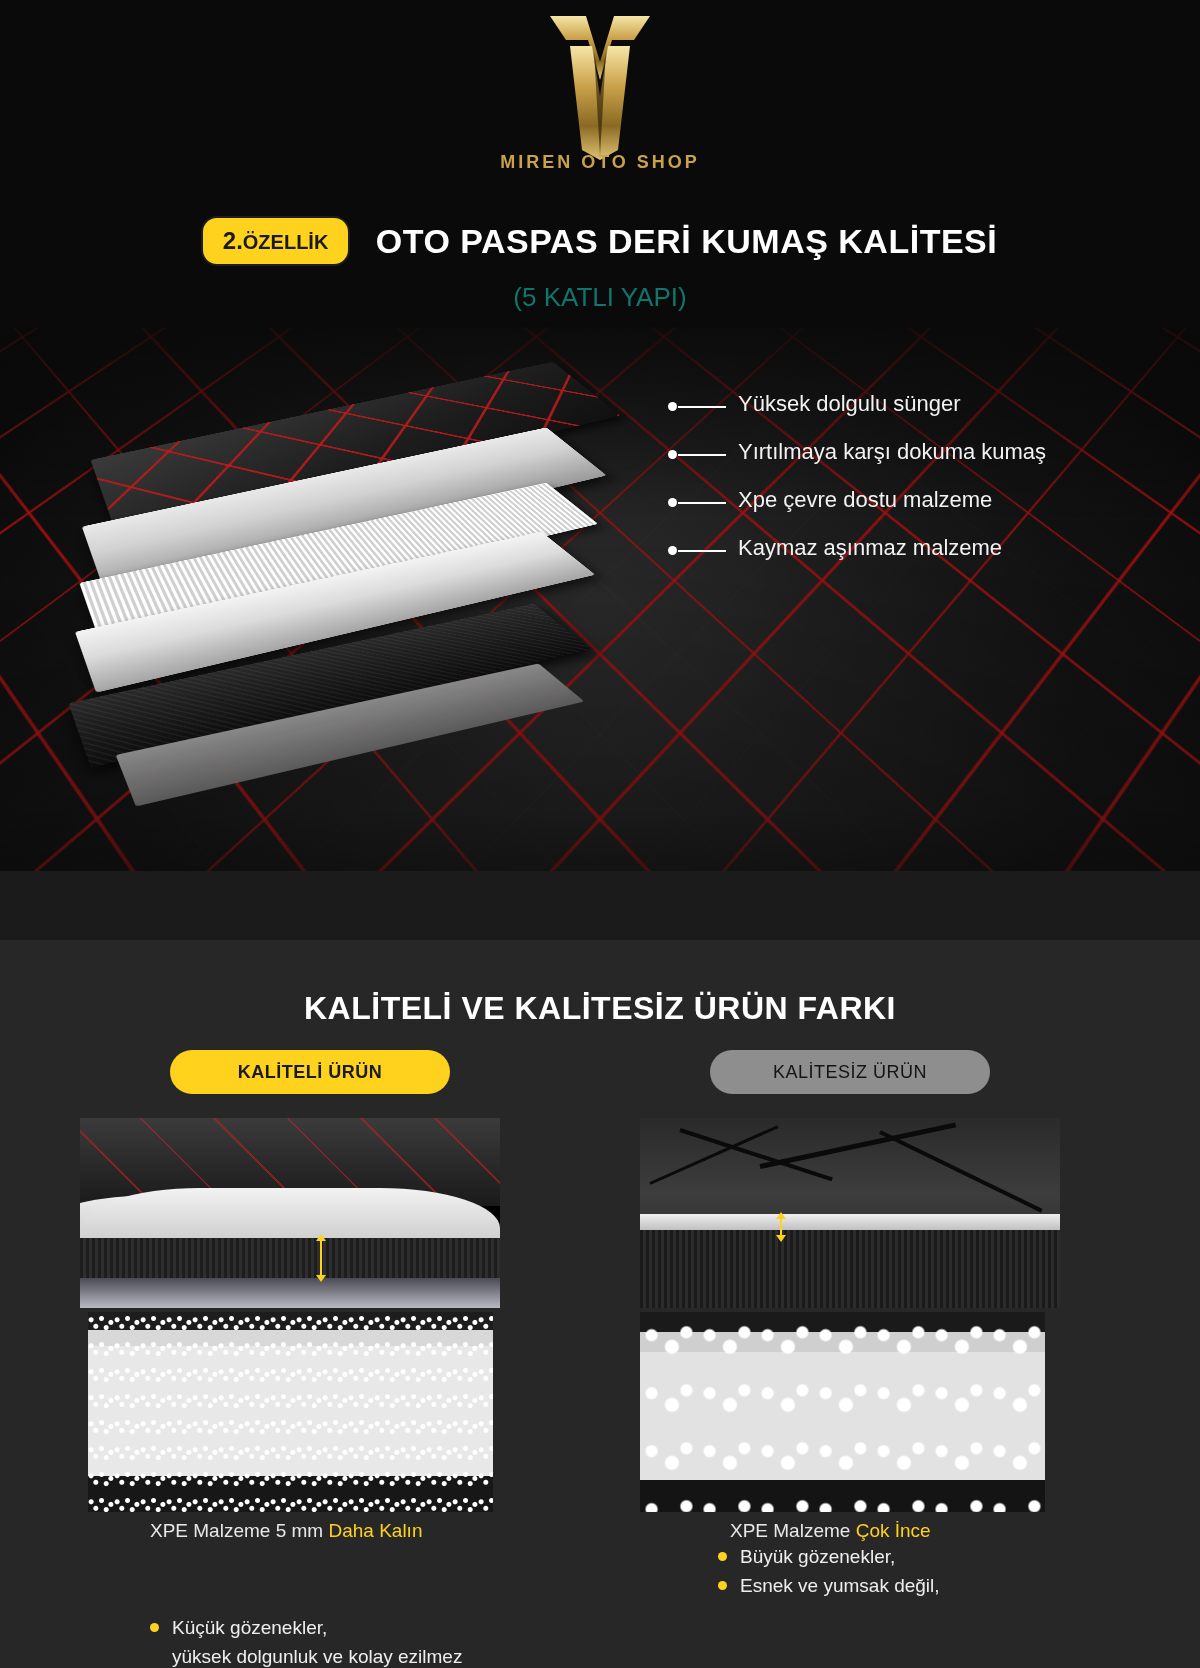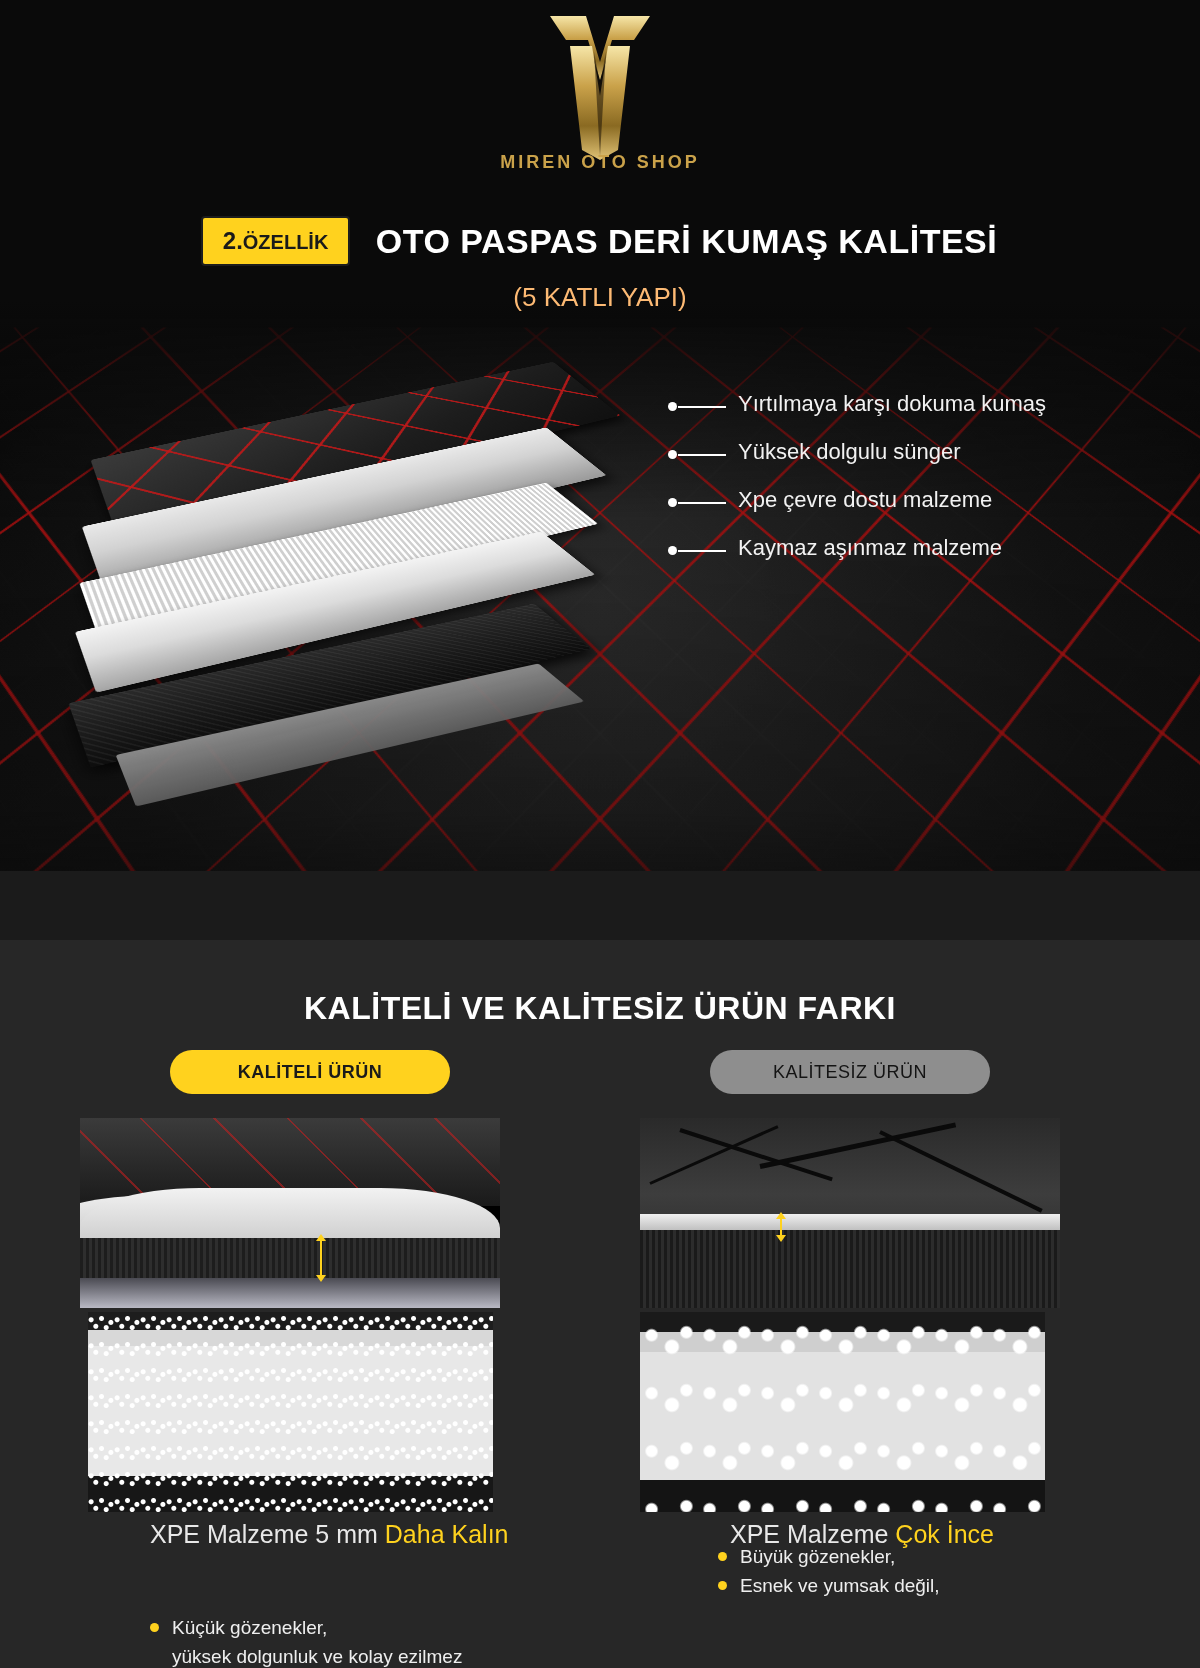--- a/index.html
+++ b/index.html
@@ -43,32 +43,32 @@
   .logo-mark{width:120px;height:150px;margin:0 auto;display:block;}
   .logo-text{
     color:#caa24a;font-size:18px;letter-spacing:3px;font-weight:700;
     margin-top:-8px;
   }
 
   
   .title-row{position:absolute;left:0;top:218px;width:1200px;text-align:center;}
   .badge{
     display:inline-block;background:#ffd21e;color:#1a1a1a;
-    border-radius:2px;padding:9px 20px;font-size:20px;font-weight:700;
+    border-radius:14px;padding:9px 20px;font-size:20px;font-weight:700;
     vertical-align:middle;margin-right:23px;
     box-shadow:0 0 0 2px rgba(255,255,255,.08);
   }
   .badge b{font-size:24px;}
   .main-title{
     display:inline-block;vertical-align:middle;color:#fff;
     font-size:34px;font-weight:700;letter-spacing:.5px;
   }
   .sub-title{
     position:absolute;left:0;top:282px;width:1200px;text-align:center;
-    color:#fdba74;font-size:26px;
+    color:#0f766e;font-size:26px;
   }
 
   
   .layers{position:absolute;left:95px;top:382px;width:600px;height:400px;}
   .layer{
     position:absolute;width:520px;height:120px;
     transform:perspective(1000px) rotateX(58deg) rotateZ(-23deg);
     transform-origin:50% 50%;
     border-radius:4px;
   }
@@ -182,21 +182,21 @@
      radial-gradient(circle at 88% 40%, #fff 0 2px, transparent 3px),
      linear-gradient(to bottom,#1d1d1d 0 18px,#d8d8d8 18px 34px,#e8e8e8 34px 82%,#171717 82% 100%);
      background-size:26px 26px,26px 26px,26px 26px,26px 26px,26px 26px,100% 100%;}
   .foam-bad{position:absolute;inset:0;background:
      radial-gradient(circle at 20% 40%, #fff 0 5px, transparent 7px),
      radial-gradient(circle at 55% 60%, #fff 0 6px, transparent 8px),
      radial-gradient(circle at 80% 35%, #fff 0 5px, transparent 7px),
      linear-gradient(to bottom,#1a1a1a 0 20px,#cfcfcf 20px 40px,#e2e2e2 40px 84%,#141414 84% 100%);
      background-size:58px 58px,58px 58px,58px 58px,100% 100%;}
 
-  .cap{position:absolute;font-size:25px;color:#e8e8e8;}
+  .cap{position:absolute;font-size:19px;color:#e8e8e8;}
   .cap .hl{color:#ffd21e;}
   .cap-g1{left:150px;top:580px;}
   .cap-b1{left:730px;top:580px;}
 
   .bullets{position:absolute;font-size:19px;color:#efefef;line-height:27px;}
   .bul-g{left:150px;top:1581px;margin-top:33px;}
   .bul-b{left:718px;top:1543px;}
   .bullets li{list-style:none;position:relative;margin:0;padding:0 0 2px 22px;}
   .bullets li:before{content:"";position:absolute;left:0;top:9px;width:9px;height:9px;border-radius:50%;background:#ffd21e;}
   ul{margin:0;padding:0;}
@@ -240,26 +240,26 @@
     <div class="layer lay-woven"></div>
     <div class="layer lay-xpe"></div>
     <div class="layer lay-base"></div>
     <div class="layer lay-bottom"></div>
   </div>
 
   <div class="callouts">
     <div class="callout">
       <span class="dot"></span>
       <span class="line"></span>
-      <span class="ctext">Yırtılmaya karşı dokuma kumaş</span>
+      <span class="ctext">Yüksek dolgulu sünger</span>
     </div>
     <div class="callout">
       <span class="dot"></span>
       <span class="line"></span>
-      <span class="ctext">Yüksek dolgulu sünger</span>
+      <span class="ctext">Yırtılmaya karşı dokuma kumaş</span>
     </div>
     <div class="callout">
       <span class="dot"></span>
       <span class="line"></span>
       <span class="ctext">Xpe çevre dostu malzeme</span>
     </div>
     <div class="callout">
       <span class="dot"></span>
       <span class="line"></span>
       <span class="ctext">Kaymaz aşınmaz malzeme</span>

